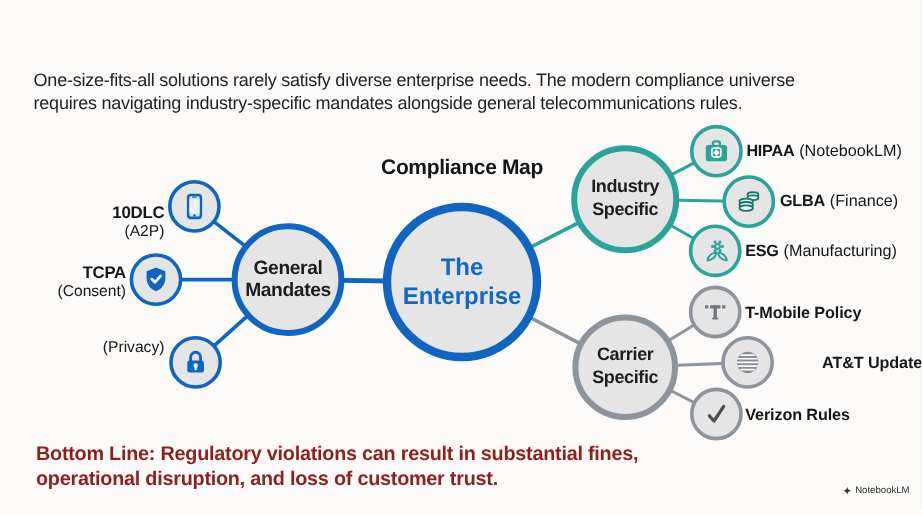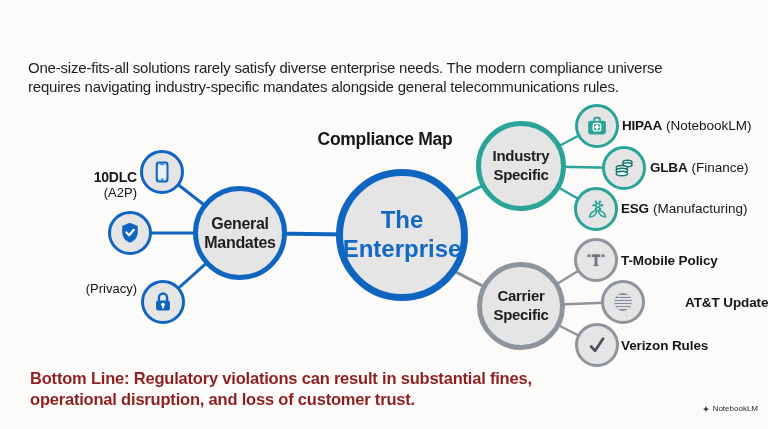--- a/index.html
+++ b/index.html
@@ -18,22 +18,22 @@
   .subtitle{position:absolute;left:28px;top:58px;margin:0;font-size:15px;line-height:19px;
             color:#1f1f1f;letter-spacing:-0.2px;}
 
   .diagram{position:absolute;inset:0;}
   svg.lines{position:absolute;left:0;top:0;width:768px;height:429px;}
   .map-heading{position:absolute;left:300px;top:129px;width:170px;text-align:center;
                font-size:17.5px;font-weight:700;color:#161616;letter-spacing:-0.3px;}
 
   .circle{position:absolute;border-radius:50%;background:#e5e5e5;display:flex;
           align-items:center;justify-content:center;text-align:center;}
-  .node-ent{left:336px;top:169px;width:132px;height:132px;border:7px solid var(--blue);
-            color:#1268c3;font-size:24px;font-weight:700;line-height:1.2;align-items:center;}
+  .node-ent{left:319px;top:169px;width:132px;height:132px;border:7px solid var(--blue);
+            color:#1268c3;font-size:20px;font-weight:700;line-height:1.2;align-items:center;}
   .node-gm{left:193px;top:186px;width:94px;height:94px;border:5px solid var(--blue);
            color:#1d1d1d;font-size:16px;font-weight:700;line-height:1.2;letter-spacing:-0.3px;}
   .node-is{left:476px;top:121px;width:90px;height:90px;border:5px solid var(--teal);
            color:#1d1d1d;font-size:15px;font-weight:700;line-height:1.25;letter-spacing:-0.3px;}
   .node-cs{left:477px;top:262px;width:88px;height:88px;border:5px solid var(--gray);
            color:#1d1d1d;font-size:15px;font-weight:700;line-height:1.25;letter-spacing:-0.3px;}
 
   .icon-circle{width:44px;height:44px;}
   .ic-blue{border:3px solid var(--blue);}
   .ic-teal{border:3px solid var(--teal);}
@@ -182,20 +182,24 @@
     <div class="circle icon-circle ic-gray" style="left:575px;top:323px;">
       <svg width="26" height="26" viewBox="0 0 24 24">
         <path d="M6.6 13.4 L10.2 17.4 L17.6 6.2" fill="none" stroke="#4b5058" stroke-width="2.5" stroke-linecap="round" stroke-linejoin="round"></path>
       </svg>
     </div>
 
     <div class="lbl-left" style="left:30px;top:158px;width:107px;margin-top:12px;">
       <div class="nm">10DLC</div>
       <div class="sb">(A2P)</div>
     </div>
+    <div class="lbl-left" style="left:10px;top:220px;width:95px;">
+      <div class="nm">TCPA</div>
+      <div class="sb">(Consent)</div>
+    </div>
     <div class="lbl-left" style="left:25px;top:281px;width:112px;">
       <div class="sb">(Privacy)</div>
     </div>
 
     <div class="lbl-right" style="left:622px;top:118px;"><span class="nm">HIPAA</span><span class="sb">(NotebookLM)</span></div>
     <div class="lbl-right" style="left:650px;top:160px;"><span class="nm">GLBA</span><span class="sb">(Finance)</span></div>
     <div class="lbl-right" style="left:621px;top:201px;"><span class="nm">ESG</span><span class="sb">(Manufacturing)</span></div>
 
     <div class="lbl-right" style="left:621px;top:253px;"><span class="plain">T-Mobile Policy</span></div>
     <div class="lbl-right" style="left:650px;top:295px;margin-left:35px;"><span class="plain">AT&amp;T Updates</span></div>

